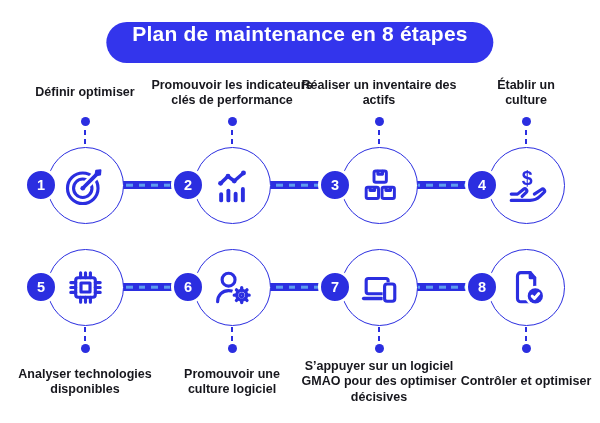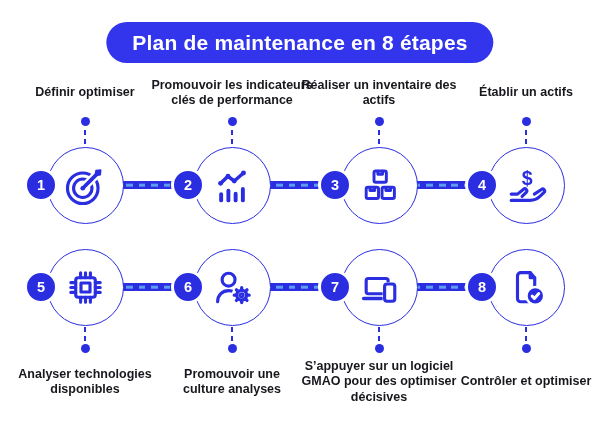--- a/index.html
+++ b/index.html
@@ -8,21 +8,21 @@
   }
   html,body{margin:0;padding:0;background:#fff;}
   .canvas{
     position:relative;width:600px;height:423px;background:var(--canvas);
     font-family:"Liberation Sans",sans-serif;overflow:hidden;
   }
   
   .title-pill{
     position:absolute;top:22px;left:50%;transform:translateX(-50%);
     height:41px;border-radius:21px;background:var(--pill);color:#fff;
-    display:flex;align-items:center;padding:0 26px;white-space:nowrap;
+    display:flex;align-items:flex-start;padding:0 26px;white-space:nowrap;
     font-size:21px;font-weight:700;letter-spacing:.2px;z-index:4;
   }
   
   .hconn{position:absolute;left:85px;width:441px;height:8px;background:var(--primary);z-index:1;border-radius:4px;}
   .hc1{top:181px}.hc2{top:283px}
   .hconn .dash{
     position:absolute;left:4px;right:4px;top:50%;height:2.6px;transform:translateY(-50%);
     background:repeating-linear-gradient(90deg,var(--dash) 0 6.5px,transparent 6.5px 12.5px);
   }
   
@@ -140,21 +140,21 @@
           <path d="M15.25 13.05 v1.5 h2.4 v-1.5"></path>
         </g>
       </svg>
     </div>
     <div class="badge">
         <span>3</span>
       </div>
   </div>
 
   <div class="step row1 c4">
-    <div class="label l4">Établir un actifs</div>
+    <div class="label l4">Établir un culture</div>
     <span class="vdot"></span>
     <span class="vdash"></span>
     <div class="circle">
       <svg class="icon" viewBox="0 0 24 24">
         <g fill="none" stroke="currentColor" stroke-width="1.6" stroke-linecap="round" stroke-linejoin="round">
           <text x="12.4" y="11.6" text-anchor="middle" font-size="10" font-weight="bold" fill="currentColor" stroke="none" font-family="'Liberation Sans',sans-serif">$</text>
           <path d="M4.2 16.4 h3.2 l3.1-2.5 c1-.8 2.25.62 1.35 1.58 l-2.1 2.12"></path>
           <path d="M4.2 19.6 h9.6 c1.9 0 3.7-.72 5.05-2.02 l2.1-2.02 c.9-.87-.3-2.25-1.35-1.55 l-3.6 2.4"></path>
         </g>
       </svg>
@@ -176,21 +176,21 @@
           <path d="M9.5 4.5 V7 M12 4.5 V7 M14.5 4.5 V7 M9.5 17 v2.5 M12 17 v2.5 M14.5 17 v2.5 M4.5 9.5 H7 M4.5 12 H7 M4.5 14.5 H7 M17 9.5 h2.5 M17 12 h2.5 M17 14.5 h2.5"></path>
         </g>
       </svg>
     </div>
     <div class="badge">
         <span>5</span>
       </div>
   </div>
 
   <div class="step row2 c2">
-    <div class="label l6">Promouvoir une culture analyses</div>
+    <div class="label l6">Promouvoir une culture logiciel</div>
     <span class="vdot"></span>
     <span class="vdash"></span>
     <div class="circle">
       <svg class="icon" viewBox="0 0 24 24">
         <g fill="none" stroke="currentColor" stroke-width="1.6" stroke-linecap="round" stroke-linejoin="round">
           <circle cx="10" cy="8" r="3.3"></circle>
           <path d="M4.4 19.3 c0-3.5 2.5-5.7 5.6-5.7 1.15 0 2.2.3 3.1.85"></path>
           <circle cx="16.7" cy="15.9" r="5.2" fill="#fff" stroke="none"></circle>
           <path stroke-width="1.7" d="M19.2 15.9 h1.3 M18.47 17.67 l.92.92 M16.7 18.4 v1.3 M14.93 17.67 l-.92.92 M14.2 15.9 h-1.3 M14.93 14.13 l-.92-.92 M16.7 13.4 v-1.3 M18.47 14.13 l.92-.92"></path>
           <circle cx="16.7" cy="15.9" r="2.5"></circle>

